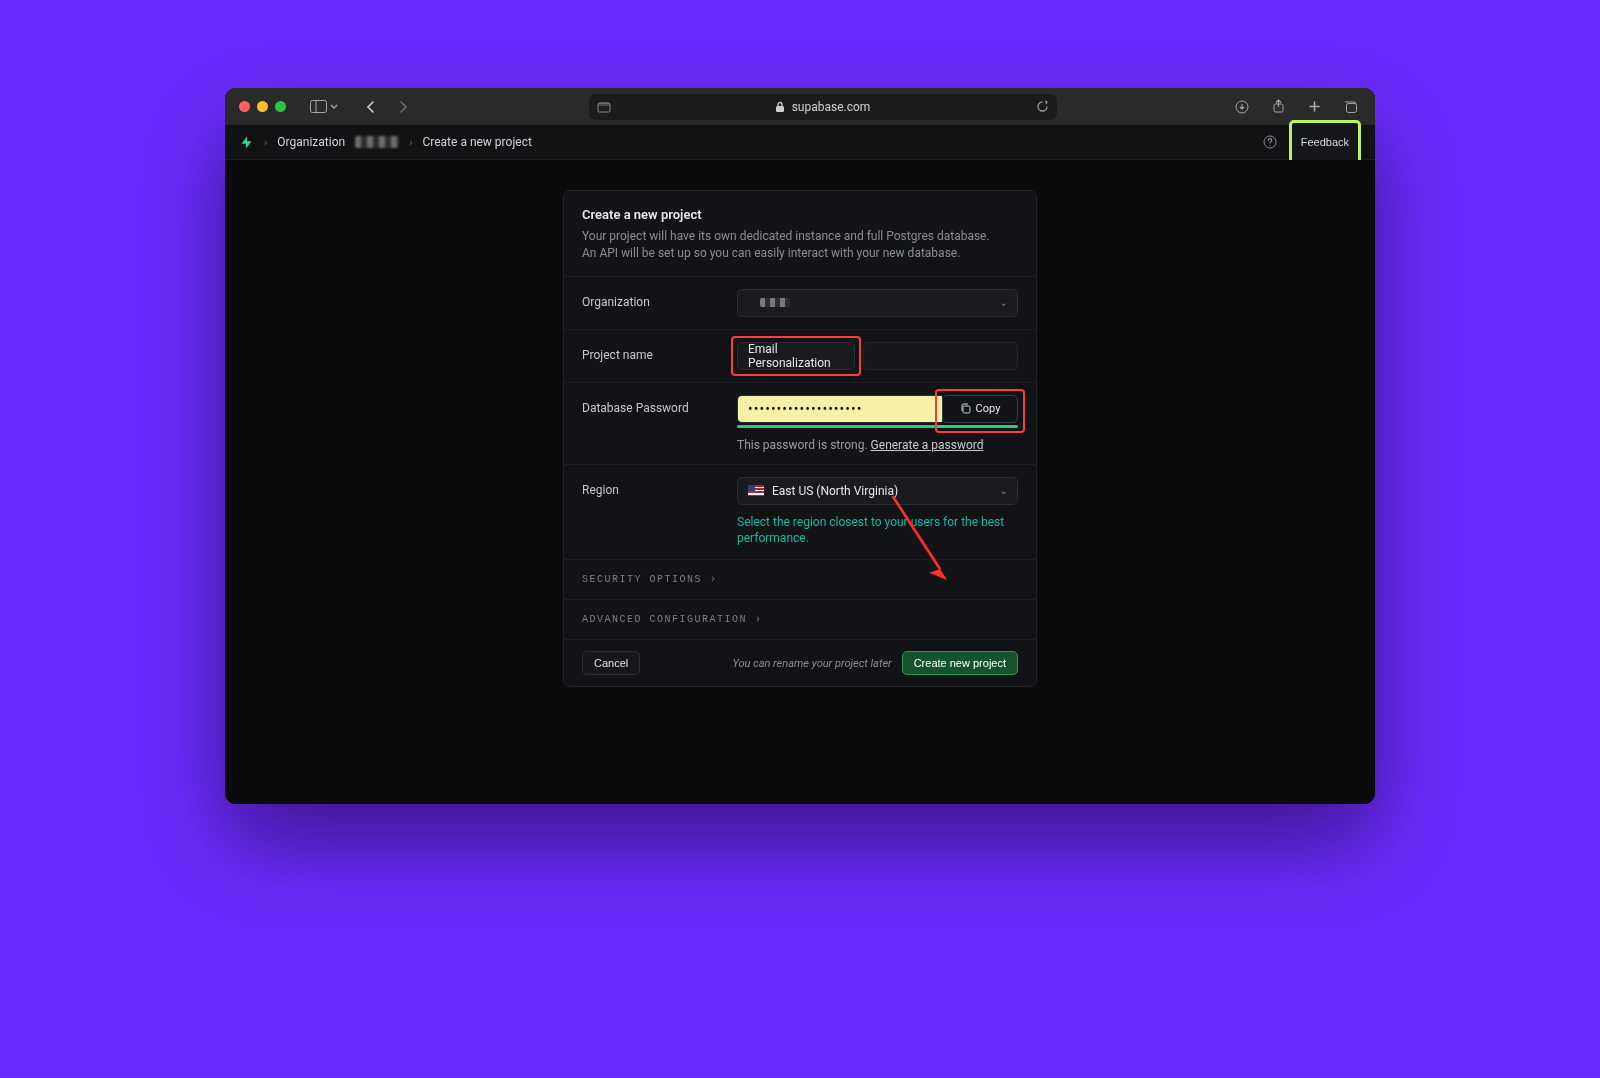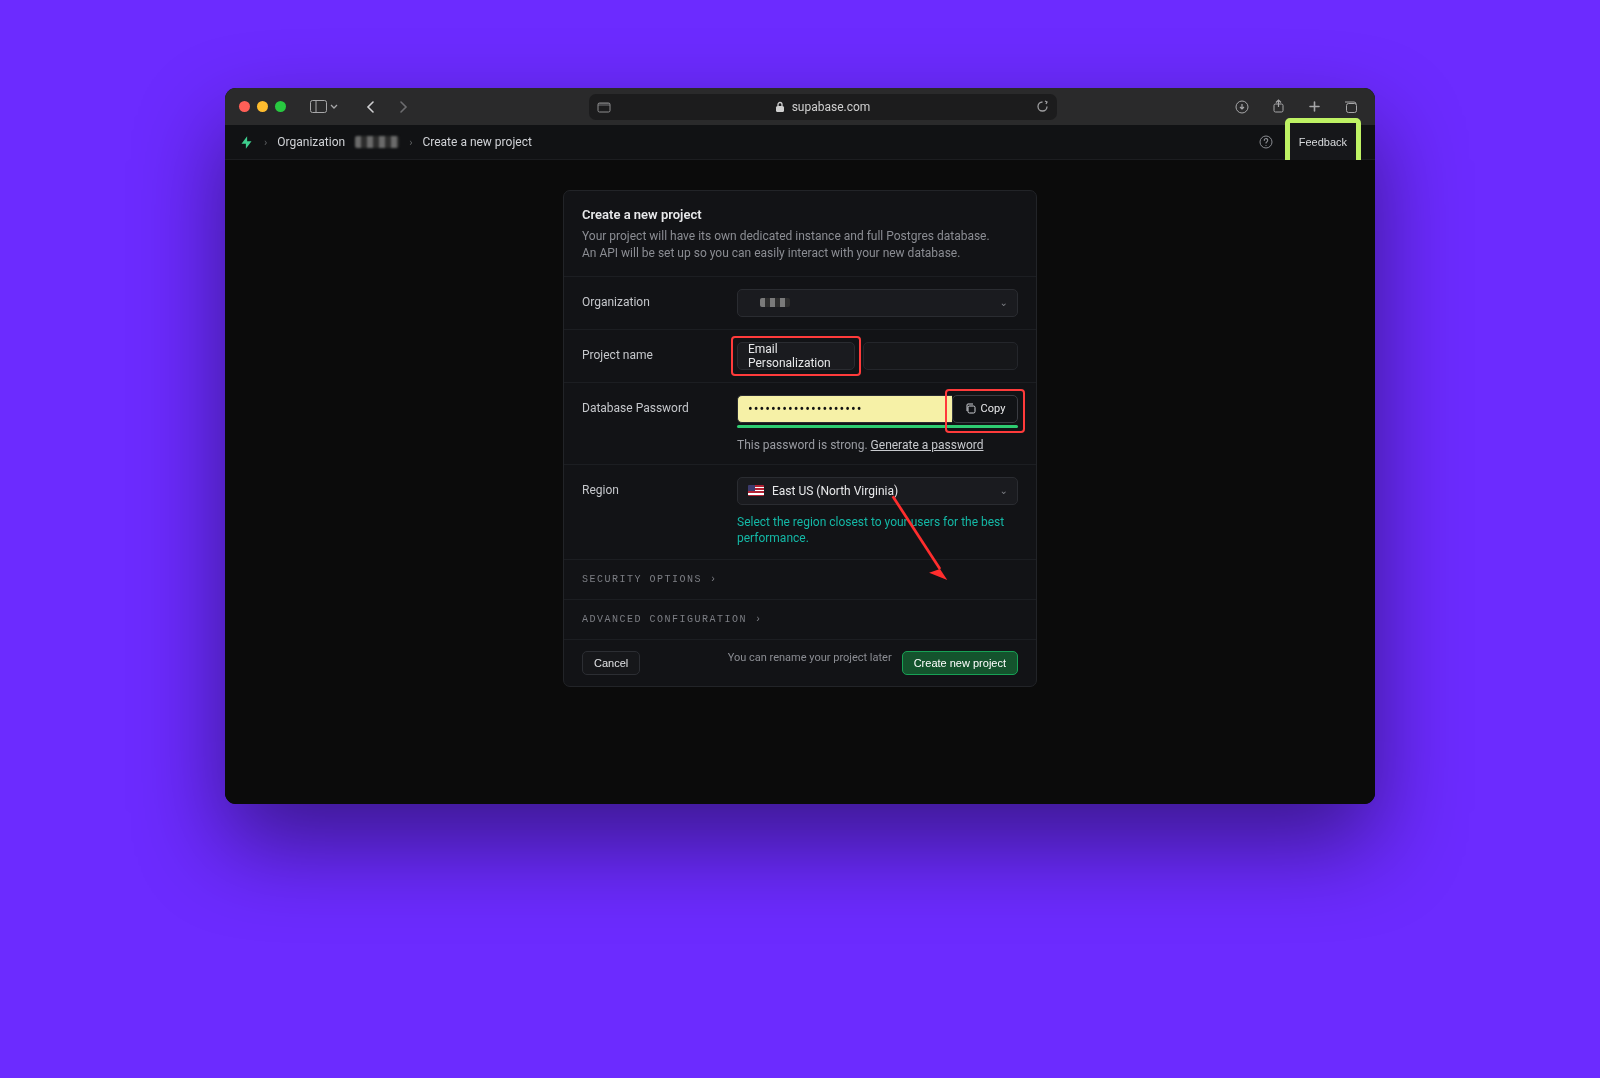--- a/index.html
+++ b/index.html
@@ -63,21 +63,21 @@
   }
   .logo { width:15px; height:15px; }
   .chev-sm { color:#5f6163; font-size:11px; }
   .org-blur {
     display:inline-block; width:44px; height:12px; border-radius:2px;
     background: repeating-linear-gradient(90deg,#6a6a6a 0 6px,#2d2d2d 6px 12px);
     filter: blur(1px);
   }
   .app-header-right { margin-left:auto; display:flex; align-items:center; gap:12px;}
   .feedback-btn {
-    border:5px solid #bef264; background:#16171a; color:#d8dadd;
+    border:3px solid #bef264; background:#16171a; color:#d8dadd;
     padding:13px 9px; border-radius:5px; font-size:11px;
   }
   
   .app-body { flex:1; background:#0b0b0b; display:flex; justify-content:center; padding-top:30px;}
   .card {
     width: 474px;
     background:#121316;
     border:1px solid #222428;
     border-radius:7px;
     color:#e7e8ea;
@@ -112,21 +112,21 @@
   .pn-rest { height:28px; background:#16171a; border:1px solid #24262b; border-radius:5px;}
   .pn-wrap { display:flex; gap:8px; }
   
   .pw-wrap { display:flex; }
   .pw-input {
     flex:1; height:28px; background:#f6f1a7; border:1px solid #2a2c31; border-right:none;
     border-radius:5px 0 0 5px; display:flex; align-items:center; padding:0 10px;
     color:#111; font-size:14px; letter-spacing:1px;
   }
   .copy-btn {
-    width:66px; height:28px; background:#111316; border:1px solid #3a3c42; border-radius:5px;
+    width:76px; height:28px; background:#111316; border:1px solid #3a3c42; border-radius:5px;
     display:flex; align-items:center; justify-content:center; gap:5px; color:#e7e8ea;
     font-size:11px;
   }
   .copy-hl { position:relative; }
   .copy-hl::after {
     content:""; position:absolute; top:-6px; bottom:-10px; left:-7px; right:-7px;
     border:2px solid #ff3b3b; border-radius:4px; pointer-events:none;
   }
   .strength-bar { height:3px; background:#2ecb71; margin-top:2px; border-radius:2px;}
   .pw-note { margin-top:10px; color:#9a9ca2; }
@@ -136,30 +136,30 @@
     width:16px; height:11px; border-radius:1px; margin-right:8px; display:inline-block;
     background: linear-gradient(#3c3b6e,#3c3b6e) 0 0/7px 6px no-repeat,
       repeating-linear-gradient(#b22234 0 1.6px,#fff 1.6px 3.2px);
   }
   .region-note { margin-top:9px; color:#14b8a6; line-height:1.4;}
   
   .expander { padding:14px 18px; border-top:1px solid #1c1e22; color:#7c7e84;
     letter-spacing:1.5px; font-size:10px; display:flex; align-items:center; gap:8px;font-family:Liberation Mono, monospace;}
   
   .card-foot {
-    border-top:1px solid #1c1e22; padding:11px 18px; display:flex; align-items:flex-start;
+    border-top:1px solid #1c1e22; padding:11px 18px; display:flex; align-items:center;
   }
   .btn {
     border:1px solid #2c2e33; background:#16171a; color:#e0e1e4;
     padding:5px 11px; border-radius:5px; font-size:11px;
   }
   .btn-primary {
     background:#14532d; border:1px solid #17a155; color:#fff;
   }
-  .foot-note { margin-left:auto; margin-right:10px; color:#8b8d93; font-size:11px;}
+  .foot-note { margin-left:auto; margin-right:10px; color:#8b8d93; font-size:11px;font-style:italic;}
   
   .arrow-annot {
     position:absolute; width:80px; height:100px; pointer-events:none;
   }
   .card-wrap { position:relative; }
   svg { display:block; }
 </style>
 </head>
 <body>
 

